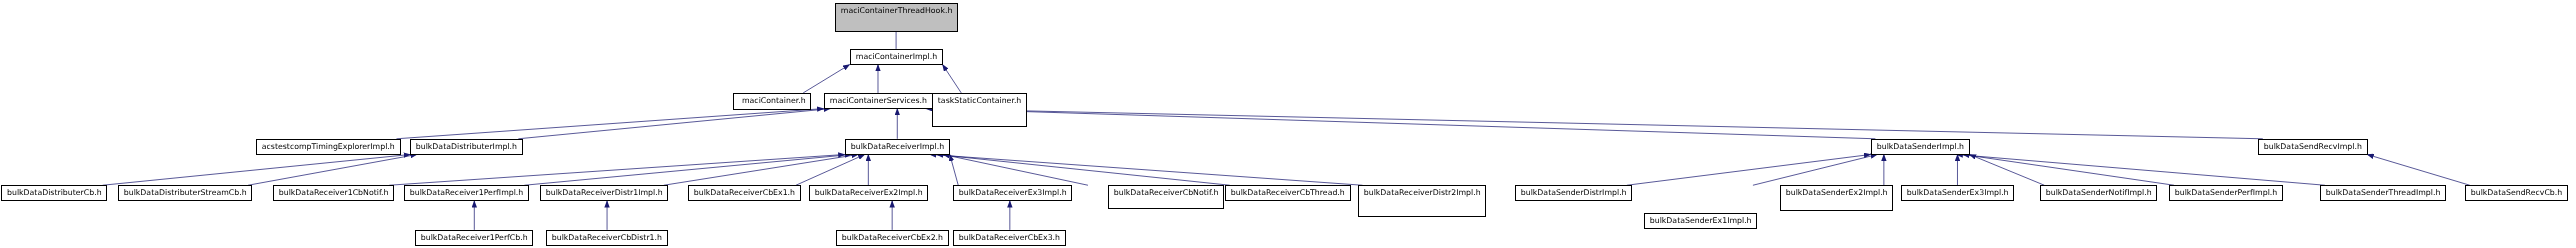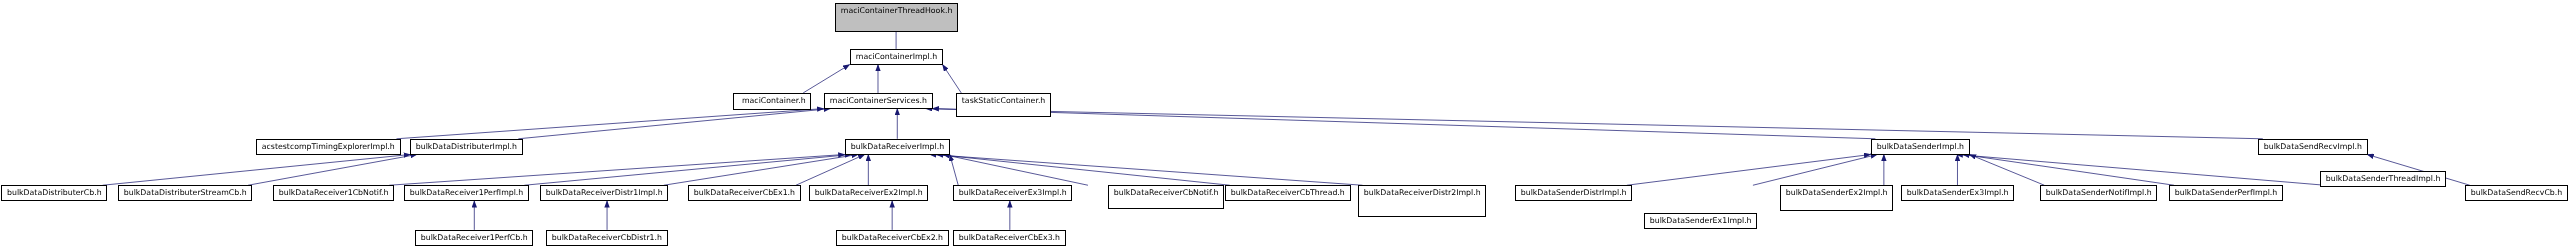--- a/index.html
+++ b/index.html
@@ -73,21 +73,21 @@
       <line x1="786" y1="381" x2="786" y2="333" stroke="#191970" stroke-width="1.2" marker-end="url(#arrow)"></line>
       <line x1="1006" y1="381" x2="1006" y2="333" stroke="#191970" stroke-width="1.2" marker-end="url(#arrow)"></line>
       <line x1="1478.5" y1="381" x2="1478.5" y2="333" stroke="#191970" stroke-width="1.2" marker-end="url(#arrow)"></line>
       <line x1="1673.5" y1="381" x2="1673.5" y2="333" stroke="#191970" stroke-width="1.2" marker-end="url(#arrow)"></line>
     </svg>
   <div id="nodes">
       <div class="node highlight" style="left: 835px; top: 3px; height: 29px;">maciContainerThreadHook.h</div>
       <div class="node" style="left: 850px; top: 49px; height: 15.7px;">maciContainerImpl.h</div>
       <div class="node" style="left: 733px; top: 93px; height: 17px; padding-left: 8px;">maciContainer.h</div>
       <div class="node" style="left: 824px; top: 93px; height: 15.7px;">maciContainerServices.h</div>
-      <div class="node" style="left: 956px; top: 93px; height: 24px; text-align: center;">taskStaticContainer.h</div>
+      <div class="node" style="left: 932px; top: 93px; height: 34px; text-align: center;">taskStaticContainer.h</div>
       <div class="node" style="left: 256px; top: 139px; height: 15.7px;">acstestcompTimingExplorerImpl.h</div>
       <div class="node" style="left: 410px; top: 139px; height: 15.7px;">bulkDataDistributerImpl.h</div>
       <div class="node" style="left: 845px; top: 139px; height: 15.7px;">bulkDataReceiverImpl.h</div>
       <div class="node" style="left: 1871px; top: 139px; height: 15.7px;">bulkDataSenderImpl.h</div>
       <div class="node" style="left: 2258px; top: 139px; height: 15.7px;">bulkDataSendRecvImpl.h</div>
       <div class="node" style="left: 1.2px; top: 185px; height: 15.7px;">bulkDataDistributerCb.h</div>
       <div class="node" style="left: 118px; top: 185px; height: 15.7px;">bulkDataDistributerStreamCb.h</div>
       <div class="node" style="left: 273px; top: 185px; height: 15.7px;">bulkDataReceiver1CbNotif.h</div>
       <div class="node" style="left: 404px; top: 185px; height: 15.7px;">bulkDataReceiver1PerfImpl.h</div>
       <div class="node" style="left: 540px; top: 185px; height: 15.7px;">bulkDataReceiverDistr1Impl.h</div>
@@ -96,21 +96,21 @@
       <div class="node" style="left: 953px; top: 185px; height: 15.7px;">bulkDataReceiverEx3Impl.h</div>
       <div class="node" style="left: 1108px; top: 185px; height: 24px;">bulkDataReceiverCbNotif.h</div>
       <div class="node" style="left: 1225px; top: 185px; height: 15.7px;">bulkDataReceiverCbThread.h</div>
       <div class="node" style="left: 1358px; top: 185px; height: 32px;">bulkDataReceiverDistr2Impl.h</div>
       <div class="node" style="left: 1515px; top: 185px; height: 15.7px;">bulkDataSenderDistrImpl.h</div>
       <div class="node" style="left: 1644px; top: 185px; height: 15.7px; margin-top: 28px;">bulkDataSenderEx1Impl.h</div>
       <div class="node" style="left: 1780px; top: 185px; height: 26px;">bulkDataSenderEx2Impl.h</div>
       <div class="node" style="left: 1901px; top: 185px; height: 15.7px;">bulkDataSenderEx3Impl.h</div>
       <div class="node" style="left: 2040px; top: 185px; height: 15.7px;">bulkDataSenderNotifImpl.h</div>
       <div class="node" style="left: 2169px; top: 185px; height: 15.7px;">bulkDataSenderPerfImpl.h</div>
-      <div class="node" style="left: 2320px; top: 171px; height: 15.7px;">bulkDataSenderThreadImpl.h</div>
+      <div class="node" style="left: 2320px; top: 185px; height: 15.7px;">bulkDataSenderThreadImpl.h</div>
       <div class="node" style="left: 2465px; top: 185px; height: 15.7px;">bulkDataSendRecvCb.h</div>
       <div class="node" style="left: 415px; top: 230px; height: 15.7px;">bulkDataReceiver1PerfCb.h</div>
       <div class="node" style="left: 546px; top: 230px; height: 15.7px;">bulkDataReceiverCbDistr1.h</div>
       <div class="node" style="left: 836px; top: 230px; height: 15.7px;">bulkDataReceiverCbEx2.h</div>
       <div class="node" style="left: 953px; top: 230px; height: 15.7px;">bulkDataReceiverCbEx3.h</div>
     </div>
 </div>
 
 
 </body></html>

